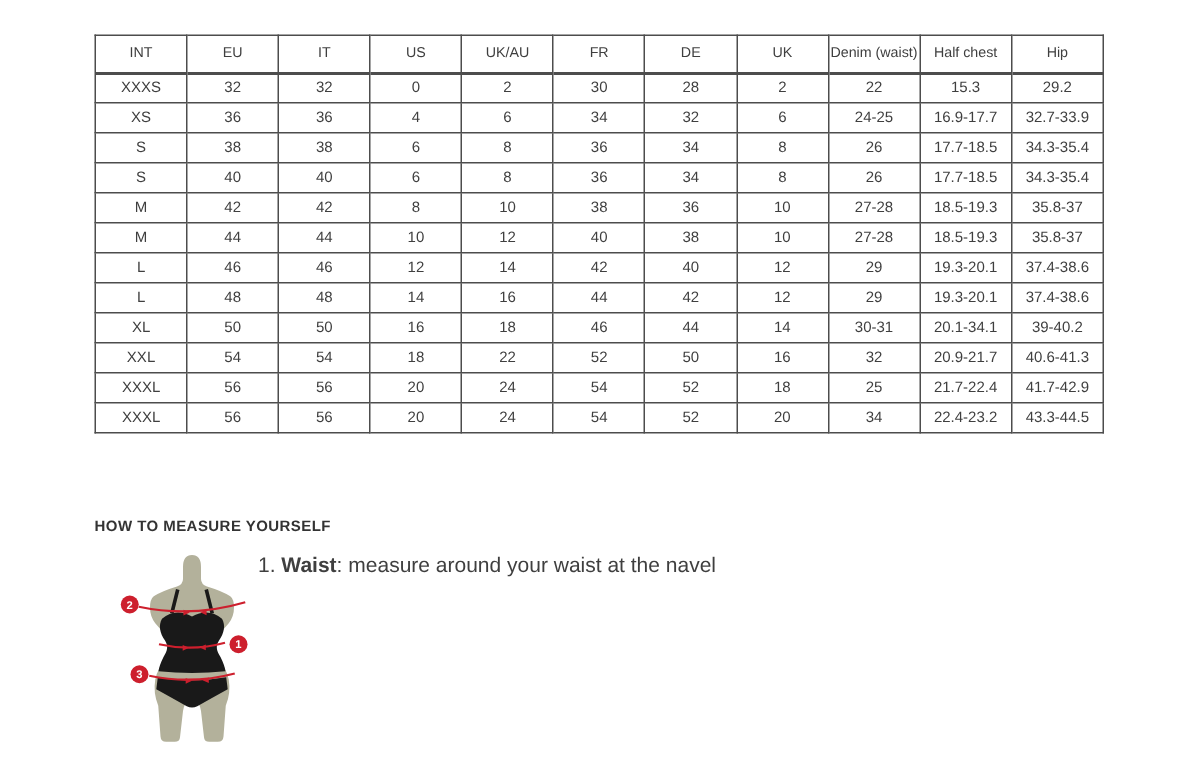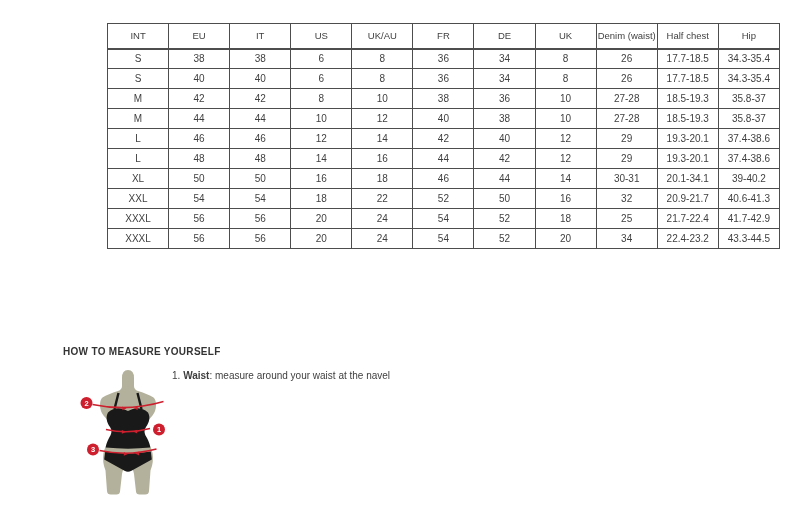--- a/index.html
+++ b/index.html
@@ -12,21 +12,20 @@
     overflow: hidden;
     position: relative;
   }
   
   .size-table {
     position: absolute;
     left: 63px; top: 23px;
     width: 673px;
     border-collapse: collapse;
     table-layout: fixed;
-    margin-left: 44px;
   }
   .size-table th, .size-table td {
     border: 1px solid #4d4d4d;
     text-align: center;
     vertical-align: middle;
     padding: 0 1px;
     font-weight: 400;
     color: #3f3f3f;
     white-space: nowrap;
     overflow: hidden;
@@ -50,21 +49,21 @@
     color: #333333;
   }
   .figure-wrap {
     position: absolute;
     left: 78px; top: 368px;
     width: 100px; height: 130px;
   }
   .steps {
     position: absolute;
     left: 172px; top: 371px;
-    font-size: 10px;
+    font-size: 14px;
     color: #3f3f3f;
   }
   .step { margin-bottom: 7px; line-height: 10px; }
   .step .b { font-weight: 700; }
 </style>
 </head>
 <body>
 
 <table class="size-table">
   <thead>
@@ -77,20 +76,46 @@
         <th>FR</th>
         <th>DE</th>
         <th>UK</th>
         <th>Denim (waist)</th>
         <th>Half chest</th>
         <th>Hip</th>
       </tr>
   </thead>
   <tbody>
       <tr>
+        <td>XXXS</td>
+        <td>32</td>
+        <td>32</td>
+        <td>0</td>
+        <td>2</td>
+        <td>30</td>
+        <td>28</td>
+        <td>2</td>
+        <td>22</td>
+        <td>15.3</td>
+        <td>29.2</td>
+      </tr>
+      <tr>
+        <td>XS</td>
+        <td>36</td>
+        <td>36</td>
+        <td>4</td>
+        <td>6</td>
+        <td>34</td>
+        <td>32</td>
+        <td>6</td>
+        <td>24-25</td>
+        <td>16.9-17.7</td>
+        <td>32.7-33.9</td>
+      </tr>
+      <tr>
         <td>S</td>
         <td>38</td>
         <td>38</td>
         <td>6</td>
         <td>8</td>
         <td>36</td>
         <td>34</td>
         <td>8</td>
         <td>26</td>
         <td>17.7-18.5</td>

